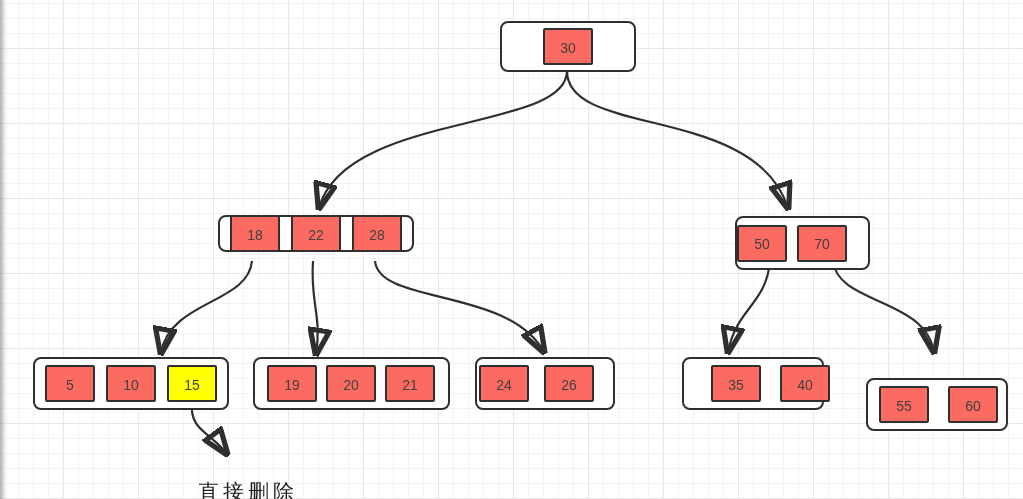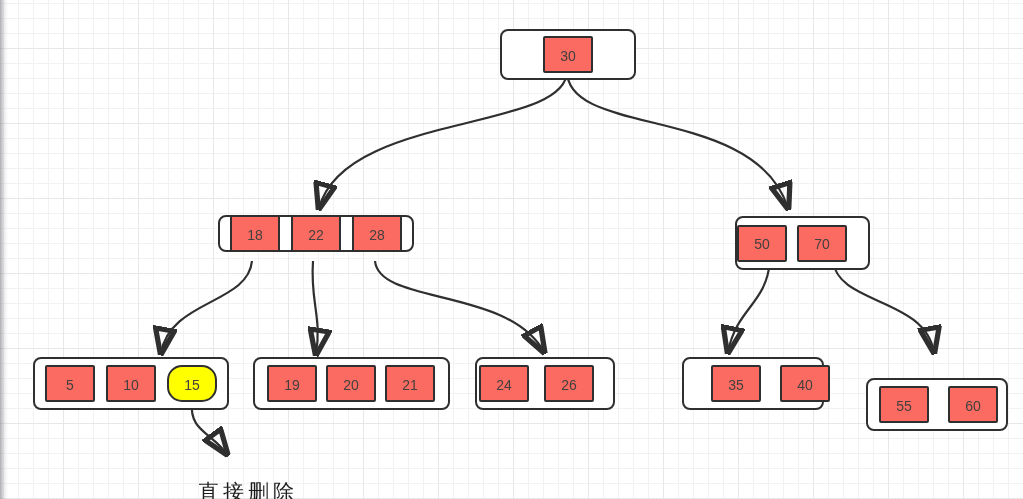--- a/index.html
+++ b/index.html
@@ -29,21 +29,21 @@
     background:#ffffff;border:2.5px solid #2f2f2f;border-radius:8px;
     display:flex;align-items:center;
   }
   .node.center{justify-content:center;}
   .key{
     width:50px;height:37px;box-sizing:border-box;flex:0 0 auto;
     background:#fb6b61;border:2.5px solid #2f2f2f;border-radius:2px;
     display:flex;align-items:center;justify-content:center;
     font-size:14px;color:#44403f;padding-top:2px;
   }
-  .key.highlight{background:#ffff00;border-radius:15px;}
+  .key.highlight{background:#ffff00;}
   .annotation{
     position:absolute;left:198px;top:463px;width:130px;
     font-family:"Liberation Serif", serif;
     font-size:21px;letter-spacing:4px;color:#1d1d1d;white-space:nowrap;margin-top:15px;
   }
 </style>
 </head>
 <body>
 
 <div class="canvas">
@@ -57,21 +57,21 @@
     <path d="M567,71 C567,132 345,112 319,208" marker-end="url(#arrow)"></path>
     <path d="M567,71 C567,138 755,104 788,208" marker-end="url(#arrow)"></path>
     <path d="M252,261 C248,304 170,300 161,353" marker-end="url(#arrow)"></path>
     <path d="M313,261 C310,302 322,316 316,354" marker-end="url(#arrow)"></path>
     <path d="M375,261 C379,305 508,287 544,352" marker-end="url(#arrow)"></path>
     <path d="M770,261 C766,305 737,307 728,352" marker-end="url(#arrow)"></path>
     <path d="M833,261 C838,305 924,297 934,352" marker-end="url(#arrow)"></path>
     <path d="M192,402 C189,431 211,432 227,454" marker-end="url(#arrow)"></path>
   </svg>
 
-  <div class="node center" style="left:500px;top:21px;width:136px;height:51px;margin-top:8px;">
+  <div class="node center" style="left:500px;top:21px;width:136px;height:51px;">
     <div class="key">30</div>
   </div>
 
   <div class="node" style="left:218px;top:215px;width:196px;height:37px;padding-left:10px;gap:11px;">
     <div class="key">18</div>
     <div class="key">22</div>
     <div class="key">28</div>
   </div>
 
   <div class="node" style="left:735px;top:216px;width:135px;height:54px;gap:10px;">

